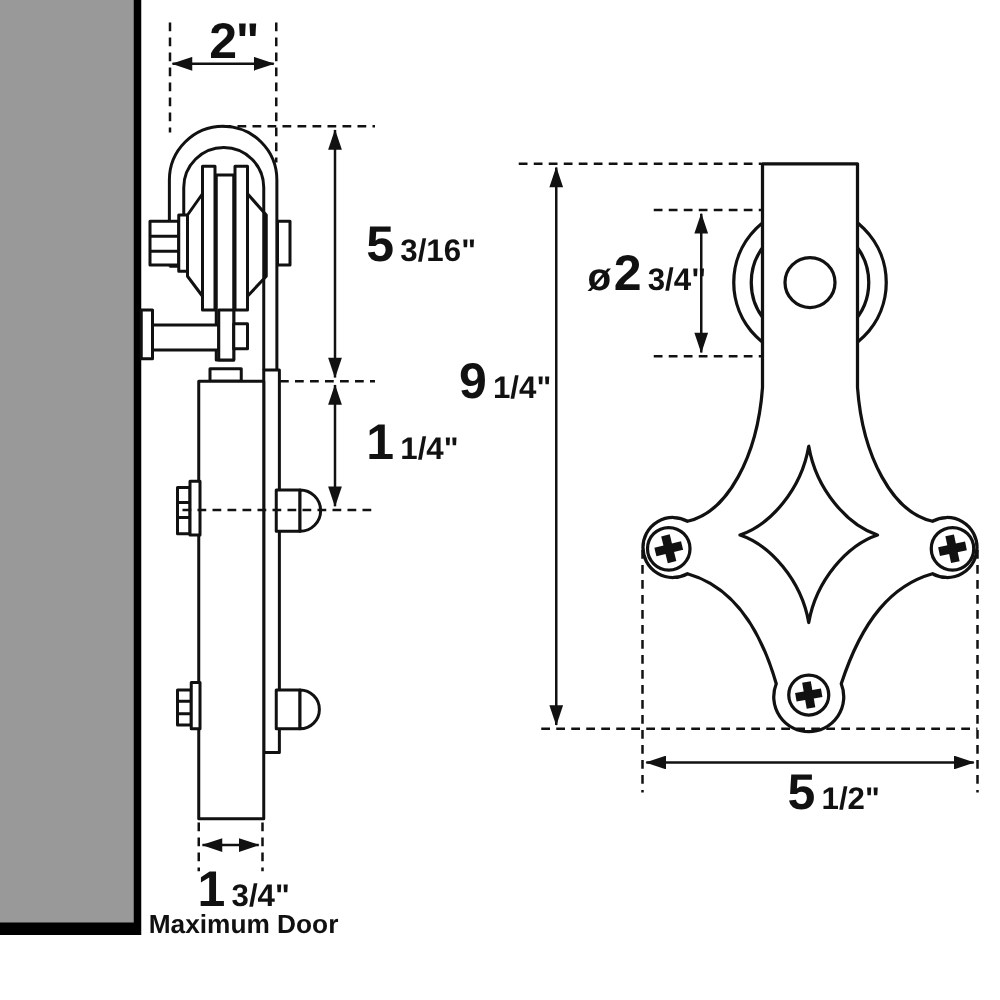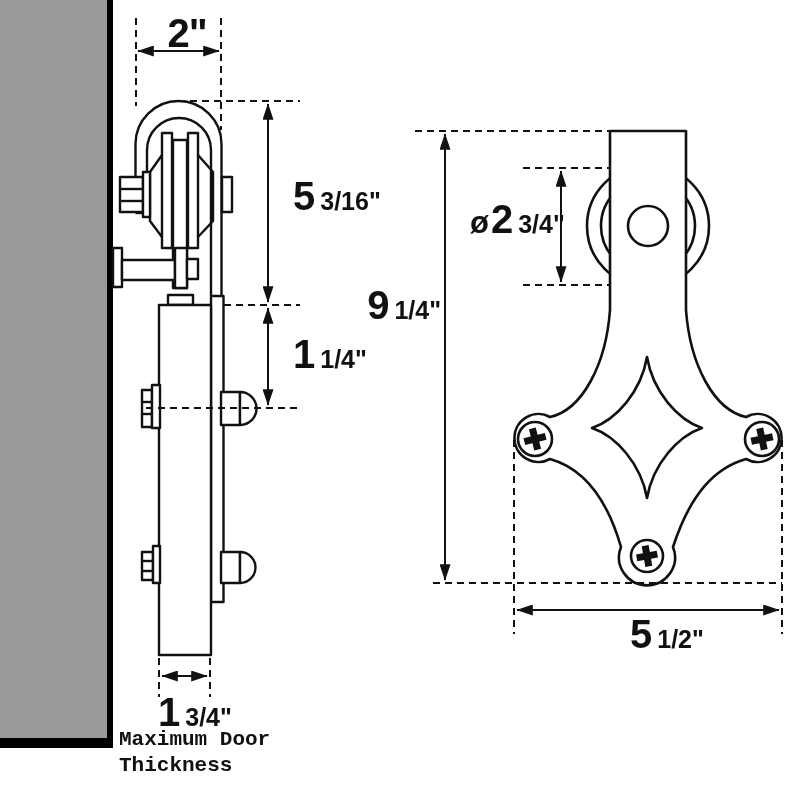--- a/index.html
+++ b/index.html
@@ -11,21 +11,21 @@
   .dim-label{
     position:absolute;display:flex;align-items:baseline;
     color:#111;font-weight:700;white-space:nowrap;
   }
   .dim-label .big{font-size:40px;line-height:1;letter-spacing:-1px;}
   .dim-label .small{font-size:25px;line-height:1;margin-left:6px;}
   .dim-label .prefix{font-size:31px;line-height:1;margin-right:2px;font-weight:700;}
   .center{justify-content:center;}
   .right{justify-content:flex-end;}
   .note{
-    position:absolute;font-weight:700;font-size:21px;line-height:1.22;color:#111;font-family:Liberation Mono, monospace;
+    position:absolute;font-weight:700;font-size:21px;line-height:1.22;color:#111;
   }
 </style>
 </head>
 <body>
 
 <div class="canvas">
 
   <svg width="800" height="800" viewBox="0 0 800 800">
     <defs>
       <marker id="arw" viewBox="0 0 12 8" refX="11.5" refY="4" markerWidth="9" markerHeight="5.5" orient="auto-start-reverse" markerUnits="strokeWidth">
@@ -198,16 +198,15 @@
     <span class="small">1/2"</span>
   </div>
 
   <div class="dim-label" style="left:158px;top:692px;">
     <span class="big">1</span>
     <span class="small">3/4"</span>
   </div>
 
   <div class="note" style="left:119px;top:727px;">
     <div>Maximum Door</div>
-    <div>Thickness</div>
   </div>
 
 </div>
 
 </body></html>

